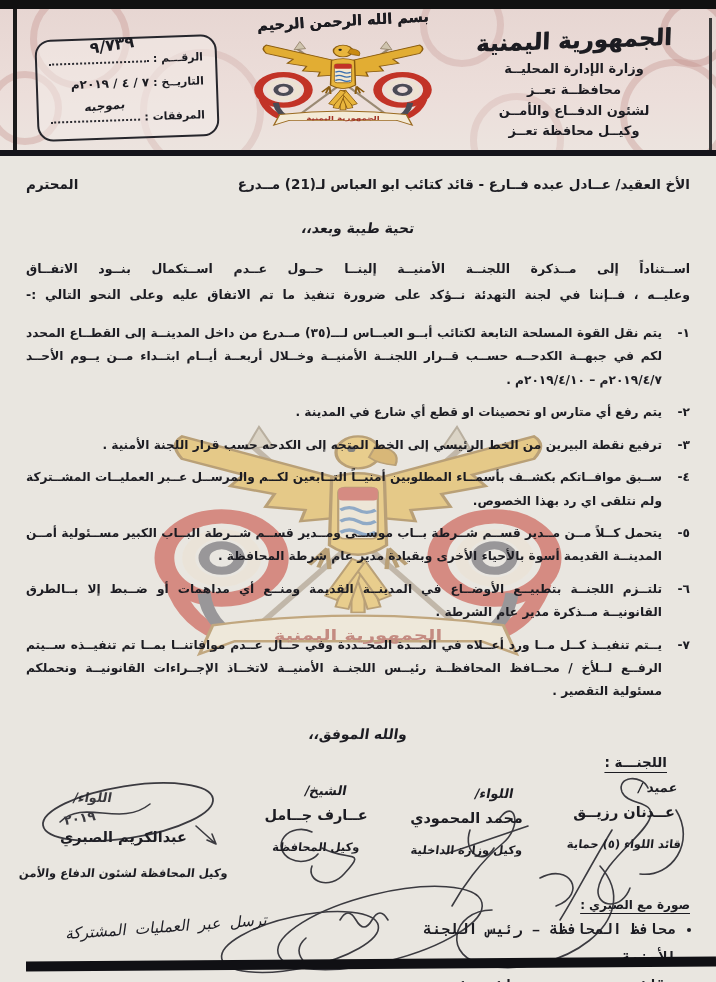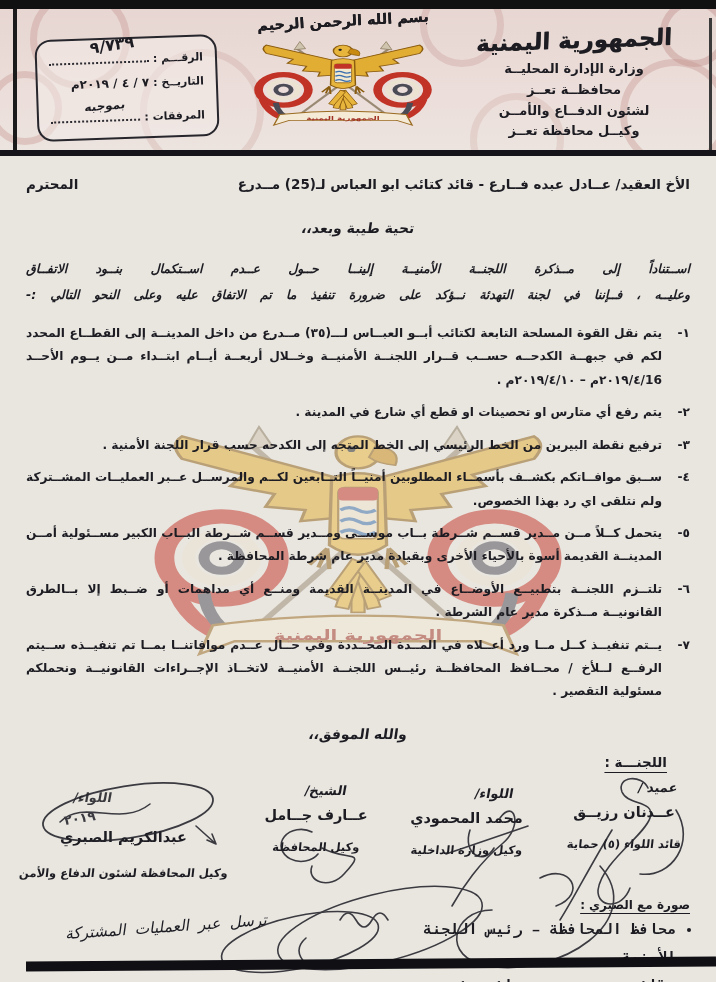--- a/index.html
+++ b/index.html
@@ -50,21 +50,21 @@
   .org-line{font-size:13px;font-weight:800;line-height:1.6;letter-spacing:.2px;text-align:center;}
   
   .watermark{position:absolute;top:398px;left:138px;width:440px;height:272px;opacity:.5;pointer-events:none;}
   .watermark svg{width:100%;height:100%;}
   
   .addressee{position:absolute;top:176px;right:26px;left:26px;display:flex;
     justify-content:space-between;direction:rtl;font-weight:800;font-size:13.5px;}
   .greeting{position:absolute;top:220px;left:0;width:716px;text-align:center;
     font-size:14px;font-weight:700;transform:skewX(-8deg);}
   .intro{position:absolute;top:256px;right:26px;left:26px;direction:rtl;
-    font-size:12.5px;font-weight:700;line-height:2.1;font-style:italic;}
+    font-size:12.5px;font-weight:700;line-height:2.1;}
   .intro-line{text-align:justify;text-align-last:justify;}
   .items{position:absolute;top:322px;right:26px;left:26px;height:398px;margin:0;padding:0;
     list-style:none;direction:rtl;font-size:12.2px;font-weight:700;}
   .item{display:flex;gap:8px;line-height:1.92;margin-bottom:9px;}
   .item-num{min-width:20px;white-space:nowrap;}
   .item-text{flex:1;text-align:justify;}
   .closing{position:absolute;top:726px;left:0;width:716px;text-align:center;
     font-size:14px;font-weight:700;transform:skewX(-8deg);}
   .committee-label{position:absolute;top:754px;right:49px;font-size:13.5px;font-weight:800;
     text-decoration:underline;text-underline-offset:5px;direction:rtl;}
@@ -196,35 +196,35 @@
   <div class="scan-edge-left"></div>
   <div class="header-rule"></div>
 
   <div class="watermark">
     <svg viewBox="0 0 200 170" preserveAspectRatio="none">
         <use href="#emblem"></use>
       </svg>
   </div>
 
   <div class="addressee">
-    <span>الأخ العقيد/ عــادل عبده فــارع - قائد كتائب ابو العباس لـ(25) مــدرع</span>
+    <span>الأخ العقيد/ عــادل عبده فــارع - قائد كتائب ابو العباس لـ(21) مــدرع</span>
     <span>المحترم</span>
   </div>
 
   <div class="greeting">تحية طيبة وبعد،،</div>
 
   <div class="intro">
     <div class="intro-line">اســتناداً إلى مــذكرة اللجنــة الأمنيــة إلينــا حــول عــدم اســتكمال بنــود الاتفــاق</div>
     <div class="intro-line">وعليــه ، فــإننا في لجنة التهدئة نــؤكد على ضرورة تنفيذ ما تم الاتفاق عليه وعلى النحو التالي :-</div>
   </div>
 
   <ol class="items">
     <li class="item">
       <span class="item-num">١-</span>
-      <span class="item-text">يتم نقل القوة المسلحة التابعة لكتائب أبــو العبــاس لـــ(٣٥) مــدرع من داخل المدينــة إلى القطــاع المحدد لكم في جبهــة الكدحــه حســب قــرار اللجنــة الأمنيــة وخــلال أربعــة أيــام ابتــداء مــن يــوم الأحــد ٢٠١٩/٤/16م – ٢٠١٩/٤/١٠م .</span>
+      <span class="item-text">يتم نقل القوة المسلحة التابعة لكتائب أبــو العبــاس لـــ(٣٥) مــدرع من داخل المدينــة إلى القطــاع المحدد لكم في جبهــة الكدحــه حســب قــرار اللجنــة الأمنيــة وخــلال أربعــة أيــام ابتــداء مــن يــوم الأحــد ٢٠١٩/٤/٧م – ٢٠١٩/٤/١٠م .</span>
     </li>
     <li class="item">
       <span class="item-num">٢-</span>
       <span class="item-text">يتم رفع أي متارس او تحصينات او قطع أي شارع في المدينة .</span>
     </li>
     <li class="item">
       <span class="item-num">٣-</span>
       <span class="item-text">ترفيع نقطة البيرين من الخط الرئيسي إلى الخط المتجه إلى الكدحه حسب قرار اللجنة الأمنية .</span>
     </li>
     <li class="item">

